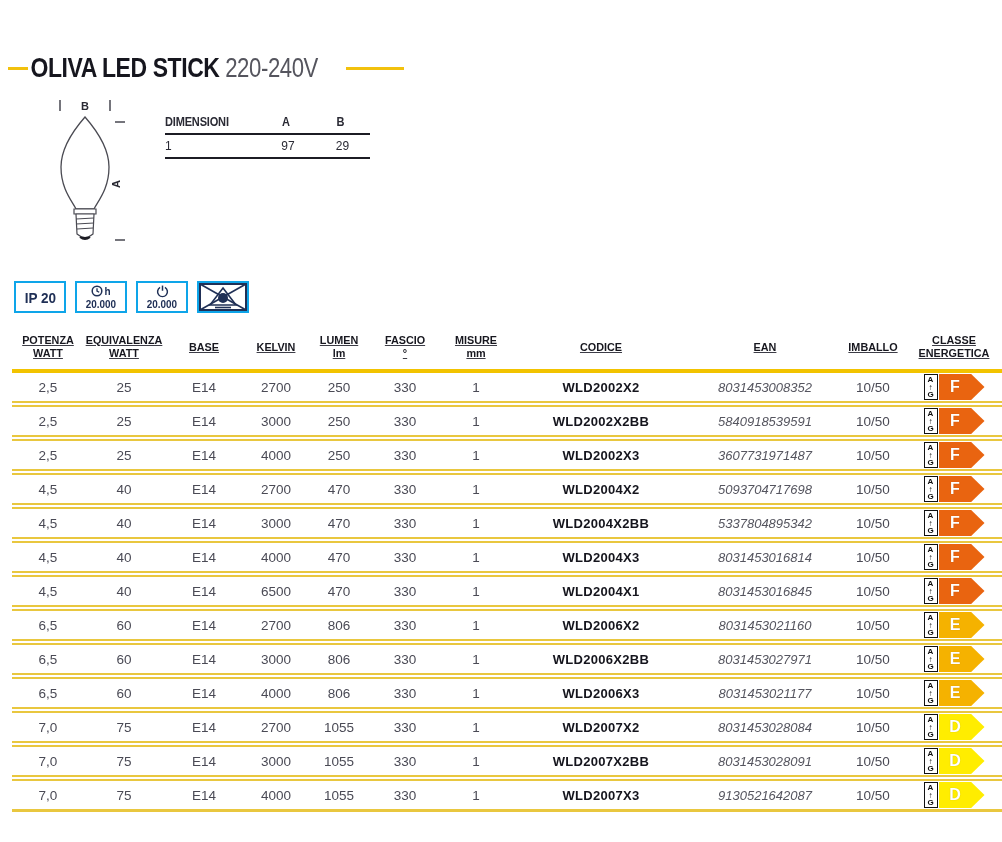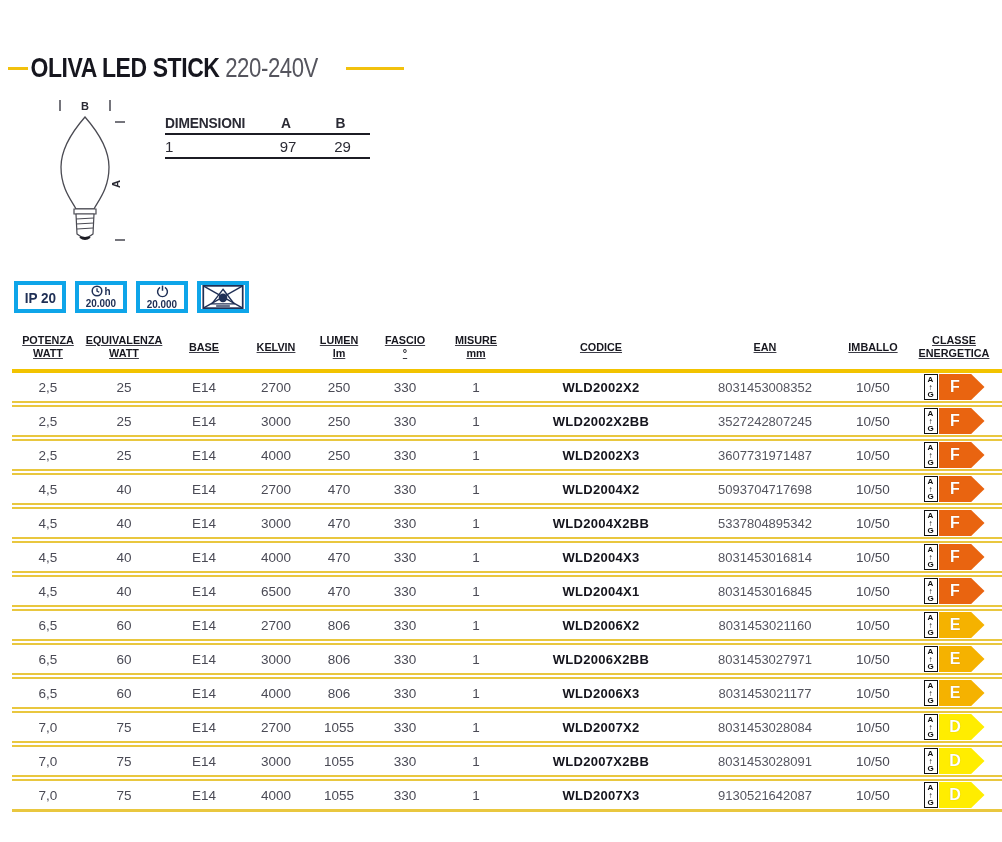--- a/index.html
+++ b/index.html
@@ -11,43 +11,43 @@
   .ydash { width:20px; height:3px; background:#f2c10d; flex:0 0 auto; }
   .page-title { display:flex; align-items:baseline; white-space:nowrap; transform:scaleX(0.82); transform-origin:left center; padding:0 4px 0 3px; }
   .page-title .t-main { font-weight:bold; font-size:28px; color:#16161e; letter-spacing:-0.5px; }
   .page-title .t-volt { font-weight:400; font-size:27px; color:#55555e; margin-left:7px; letter-spacing:-0.5px; }
   .yline { height:3px; background:#f2c10d; flex:1 1 auto; margin-left:-40px; }
 
   
   .bulb-wrap { position:absolute; left:44px; top:100px; width:84px; height:152px; }
 
   
-  .dim-table { position:absolute; left:165px; top:111px; width:205px; font-size:15px; color:#2a2a34; }
+  .dim-table { position:absolute; left:165px; top:111px; width:205px; font-size:12px; color:#2a2a34; }
   .dim-row { display:grid; grid-template-columns:96px 54px 55px; align-items:center; height:22px; }
   .dim-row .c { text-align:center; }
   .dim-head { font-weight:bold; letter-spacing:-0.2px; transform:scaleX(0.92); transform-origin:left center; }
   .dim-line { height:2px; background:#1c1c24; }
 
   
   .icon-row { position:absolute; left:14px; top:281px; display:flex; gap:9px; }
-  .ibox { width:52px; height:32px; border:4px solid #0ea5e9; display:flex; flex-direction:column; align-items:center; justify-content:center; color:#203056; background:#fff; }
+  .ibox { width:52px; height:32px; border:2px solid #0ea5e9; display:flex; flex-direction:column; align-items:center; justify-content:center; color:#203056; background:#fff; }
   .ibox .big { font-weight:bold; font-size:15px; letter-spacing:0; transform:scaleX(0.9); }
   .ibox .top { display:flex; align-items:center; gap:1px; height:13px; }
   .ibox .top .h { font-weight:bold; font-size:10px; }
   .ibox .num { font-weight:bold; font-size:11px; line-height:12px; transform:scaleX(0.9); }
 
   
   .spec-table { position:absolute; left:12px; top:325px; width:990px; }
   .thead { display:grid; grid-template-columns:72px 80px 80px 64px 62px 70px 72px 178px 150px 66px 96px;text-decoration:underline; }
   .th { display:flex; flex-direction:column; align-items:center; justify-content:center; min-height:44px; font-weight:bold; font-size:11.5px; color:#17171f; line-height:13px; text-align:center; transform:scaleX(0.94); }
   .head-line { height:4px; background:#f2c300; }
   .trow { display:grid; grid-template-columns:72px 80px 80px 64px 62px 70px 72px 178px 150px 66px 96px; align-items:center; height:28px; }
   .cell { text-align:center; font-size:13.5px; color:#4a4a55; }
   .cell.codice { font-weight:bold; color:#15151d; font-size:13px; letter-spacing:0.3px; }
-  .cell.ean { color:#55555f; font-size:13px; }
+  .cell.ean { color:#55555f; font-size:13px;font-style:italic; }
   .sep { height:6px; background:linear-gradient(to bottom, #e9c73f 0 2px, #ffffff 2px 4px, #e9c73f 4px 6px); }
   .bottom-line { height:3px; background:#e9c73f; }
 
   
   .badge { display:inline-flex; align-items:center; gap:1px; vertical-align:middle; }
   .scale { width:14px; height:26px; border:1px solid #111; background:#fff; display:flex; flex-direction:column; align-items:center; justify-content:center; font-weight:bold; color:#0d0d0d; }
   .scale .s-letter { font-size:8px; line-height:8px; }
   .scale .s-arr { font-size:8px; line-height:7px; }
   .earrow { width:46px; height:26px; clip-path:polygon(0 0, 71% 0, 100% 50%, 71% 100%, 0 100%); display:flex; align-items:center; color:#fff; font-weight:bold; font-size:16px; }
   .earrow .letter { width:33px; text-align:center; text-shadow:0 0 1px rgba(0,0,0,0.25); }
@@ -217,21 +217,21 @@
   <div>
     <div class="trow">
       <span class="cell">2,5</span>
       <span class="cell">25</span>
       <span class="cell">E14</span>
       <span class="cell">3000</span>
       <span class="cell">250</span>
       <span class="cell">330</span>
       <span class="cell">1</span>
       <span class="cell codice">WLD2002X2BB</span>
-      <span class="cell ean">3527242807245</span>
+      <span class="cell ean">5840918539591</span>
       <span class="cell">10/50</span>
       <span class="cell">
         <span class="badge">
           <span class="scale">
             <span class="s-letter scale-top">A</span>
             <span class="s-arr scale-arr">↑</span>
             <span class="s-letter scale-bottom">G</span>
           </span>
           <span class="earrow" style="background: rgb(233, 100, 16);">
             <span class="letter">F</span>

